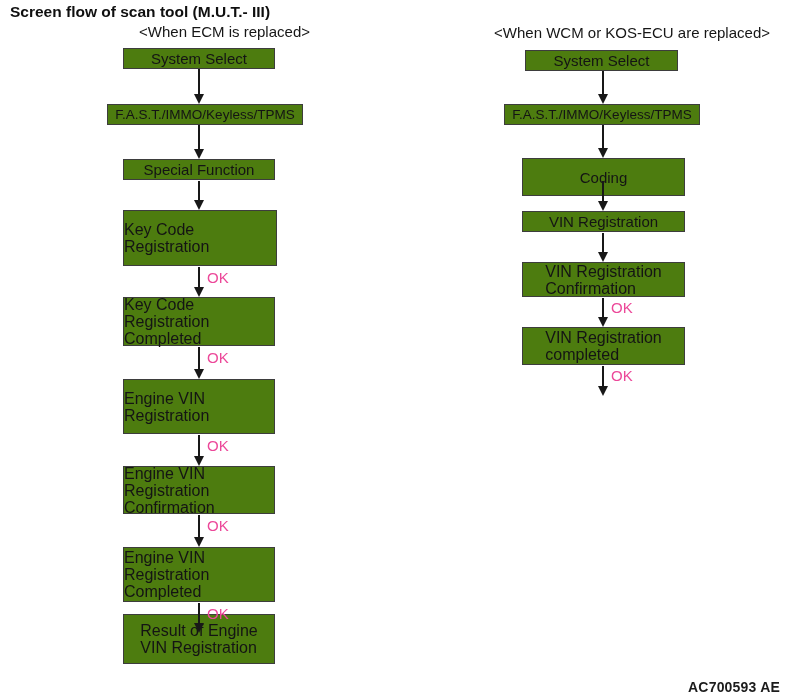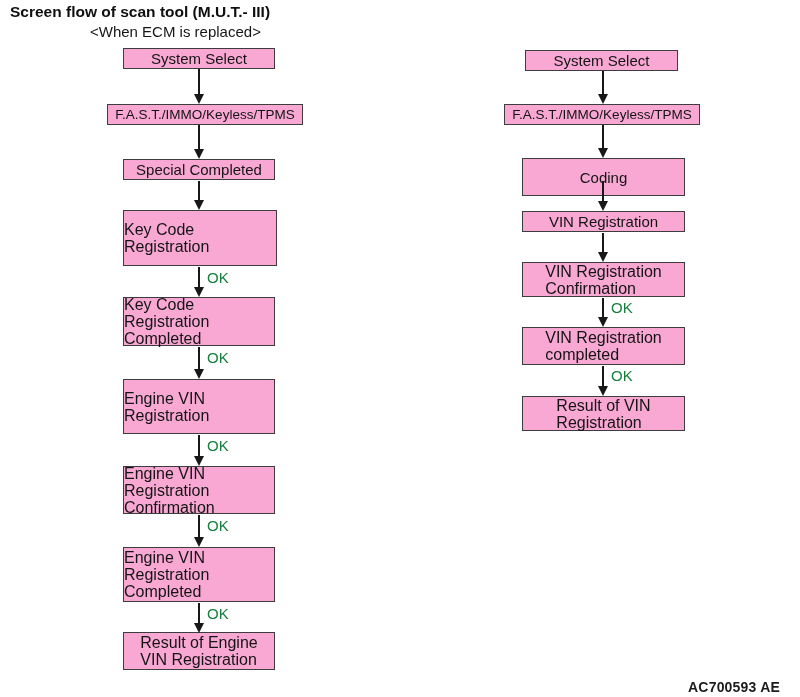--- a/index.html
+++ b/index.html
@@ -17,29 +17,29 @@
     top: 3px;
     font-size: 15.5px;
     font-weight: bold;
     color: #0f0f0f;
     white-space: nowrap;
   }
   .heading {
     position: absolute;
     font-size: 15px;
     color: #161616;
-    text-align: left;
+    text-align: right;
     white-space: nowrap;
   }
   .heading.left  { left: 90px;  top: 23px; width: 220px; }
   .heading.right { left: 455px; top: 24px; width: 315px; }
   .box {
     position: absolute;
     box-sizing: border-box;
-    background: #f9a8d4;
+    background: #4d7c0f;
     border: 1.4px solid #3d3d3d;
     display: flex;
     align-items: center;
     justify-content: center;
   }
   .label {
     font-size: 16px;
     line-height: 17px;
     color: #141414;
     white-space: pre-line;
@@ -63,21 +63,21 @@
     width: 0;
     height: 0;
     border-left: 5px solid transparent;
     border-right: 5px solid transparent;
     border-top: 10px solid #181818;
   }
   .ok {
     position: absolute;
     font-size: 15px;
     line-height: 15px;
-    color: #15803d;
+    color: #ec4899;
     white-space: nowrap;
   }
   .figcode {
     position: absolute;
     left: 600px;
     top: 679px;
     width: 180px;
     text-align: right;
     font-size: 14px;
     font-weight: bold;
@@ -94,41 +94,41 @@
 
   <div class="heading left">&lt;When ECM is replaced&gt;</div>
 
   <div class="box" style="left:123px;top:48px;width:152px;height:21px">
     <span class="label lg">System Select</span>
   </div>
   <div class="box" style="left:107px;top:104px;width:196px;height:21px">
     <span class="label sm">F.A.S.T./IMMO/Keyless/TPMS</span>
   </div>
   <div class="box" style="left:123px;top:159px;width:152px;height:21px">
-    <span class="label lg">Special Completed</span>
+    <span class="label lg">Special Function</span>
   </div>
   <div class="box" style="left:123px;top:210px;width:154px;height:56px">
     <span class="label">Key Code Registration</span>
   </div>
   <div class="box" style="left:123px;top:297px;width:152px;height:49px">
     <span class="label">Key Code Registration
 Completed</span>
   </div>
   <div class="box" style="left:123px;top:379px;width:152px;height:55px">
     <span class="label">Engine VIN Registration</span>
   </div>
   <div class="box" style="left:123px;top:466px;width:152px;height:48px">
     <span class="label">Engine VIN Registration
 Confirmation</span>
   </div>
   <div class="box" style="left:123px;top:547px;width:152px;height:55px">
     <span class="label">Engine VIN Registration
 Completed</span>
   </div>
-  <div class="box" style="left:123px;top:632px;width:152px;height:38px">
+  <div class="box" style="left:123px;top:614px;width:152px;height:50px">
     <span class="label">Result of Engine
 VIN Registration</span>
   </div>
 
   <div class="conn" style="left:193px;top:69px;height:35px">
     <div class="stem"></div>
       <div class="head"></div>
   </div>
   <div class="conn" style="left:193px;top:125px;height:34px">
     <div class="stem"></div>
@@ -158,20 +158,21 @@
     <div class="stem"></div>
       <div class="head"></div>
   </div>
 
   <span class="ok" style="left:207px;top:270px">OK</span>
   <span class="ok" style="left:207px;top:350px">OK</span>
   <span class="ok" style="left:207px;top:438px">OK</span>
   <span class="ok" style="left:207px;top:518px">OK</span>
   <span class="ok" style="left:207px;top:606px">OK</span>
 
+  <div class="heading right">&lt;When WCM or KOS-ECU are replaced&gt;</div>
 
   <div class="box" style="left:525px;top:50px;width:153px;height:21px">
     <span class="label lg">System Select</span>
   </div>
   <div class="box" style="left:504px;top:104px;width:196px;height:21px">
     <span class="label sm">F.A.S.T./IMMO/Keyless/TPMS</span>
   </div>
   <div class="box" style="left:522px;top:158px;width:163px;height:38px">
     <span class="label lg">Coding</span>
   </div>
@@ -179,24 +180,20 @@
     <span class="label lg">VIN Registration</span>
   </div>
   <div class="box" style="left:522px;top:262px;width:163px;height:35px">
     <span class="label">VIN Registration
 Confirmation</span>
   </div>
   <div class="box" style="left:522px;top:327px;width:163px;height:38px">
     <span class="label">VIN Registration
 completed</span>
   </div>
-  <div class="box" style="left:522px;top:396px;width:163px;height:35px">
-    <span class="label">Result of VIN
-Registration</span>
-  </div>
 
   <div class="conn" style="left:597px;top:71px;height:33px">
     <div class="stem"></div>
       <div class="head"></div>
   </div>
   <div class="conn" style="left:597px;top:125px;height:33px">
     <div class="stem"></div>
       <div class="head"></div>
   </div>
   <div class="conn" style="left:597px;top:181px;height:30px">

